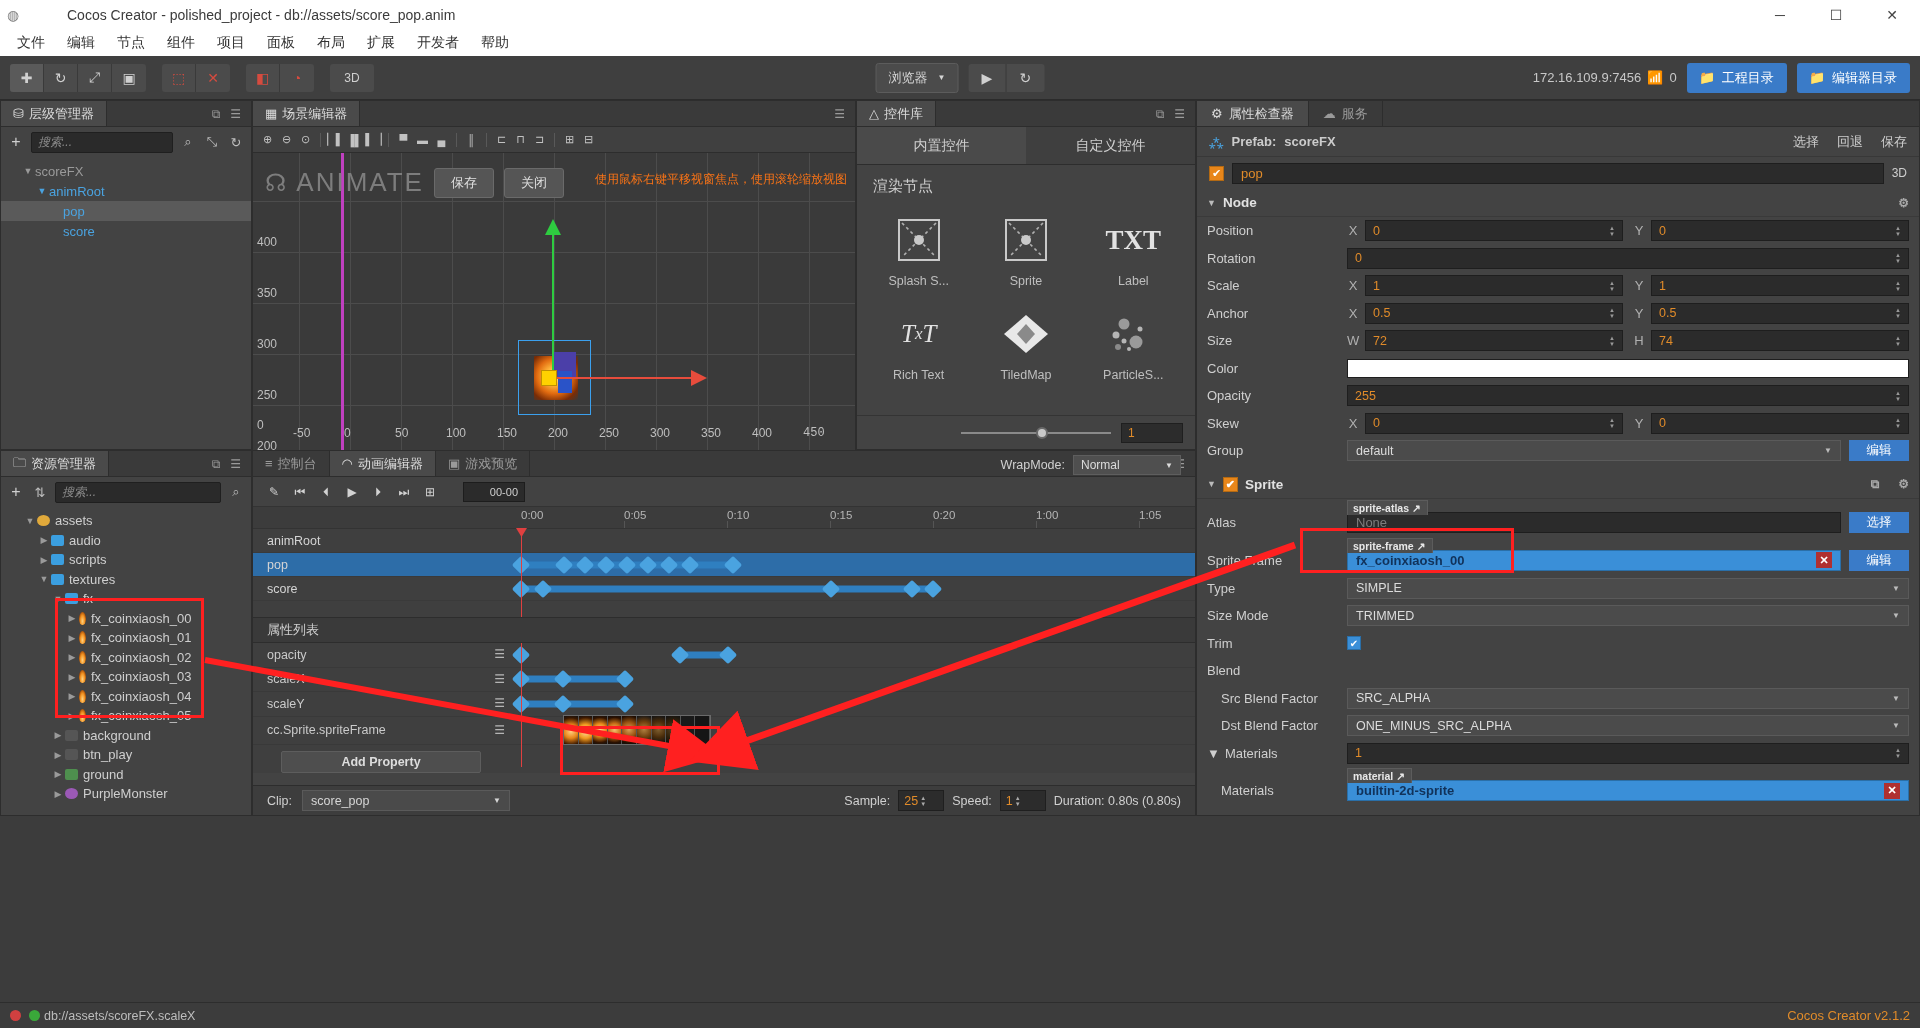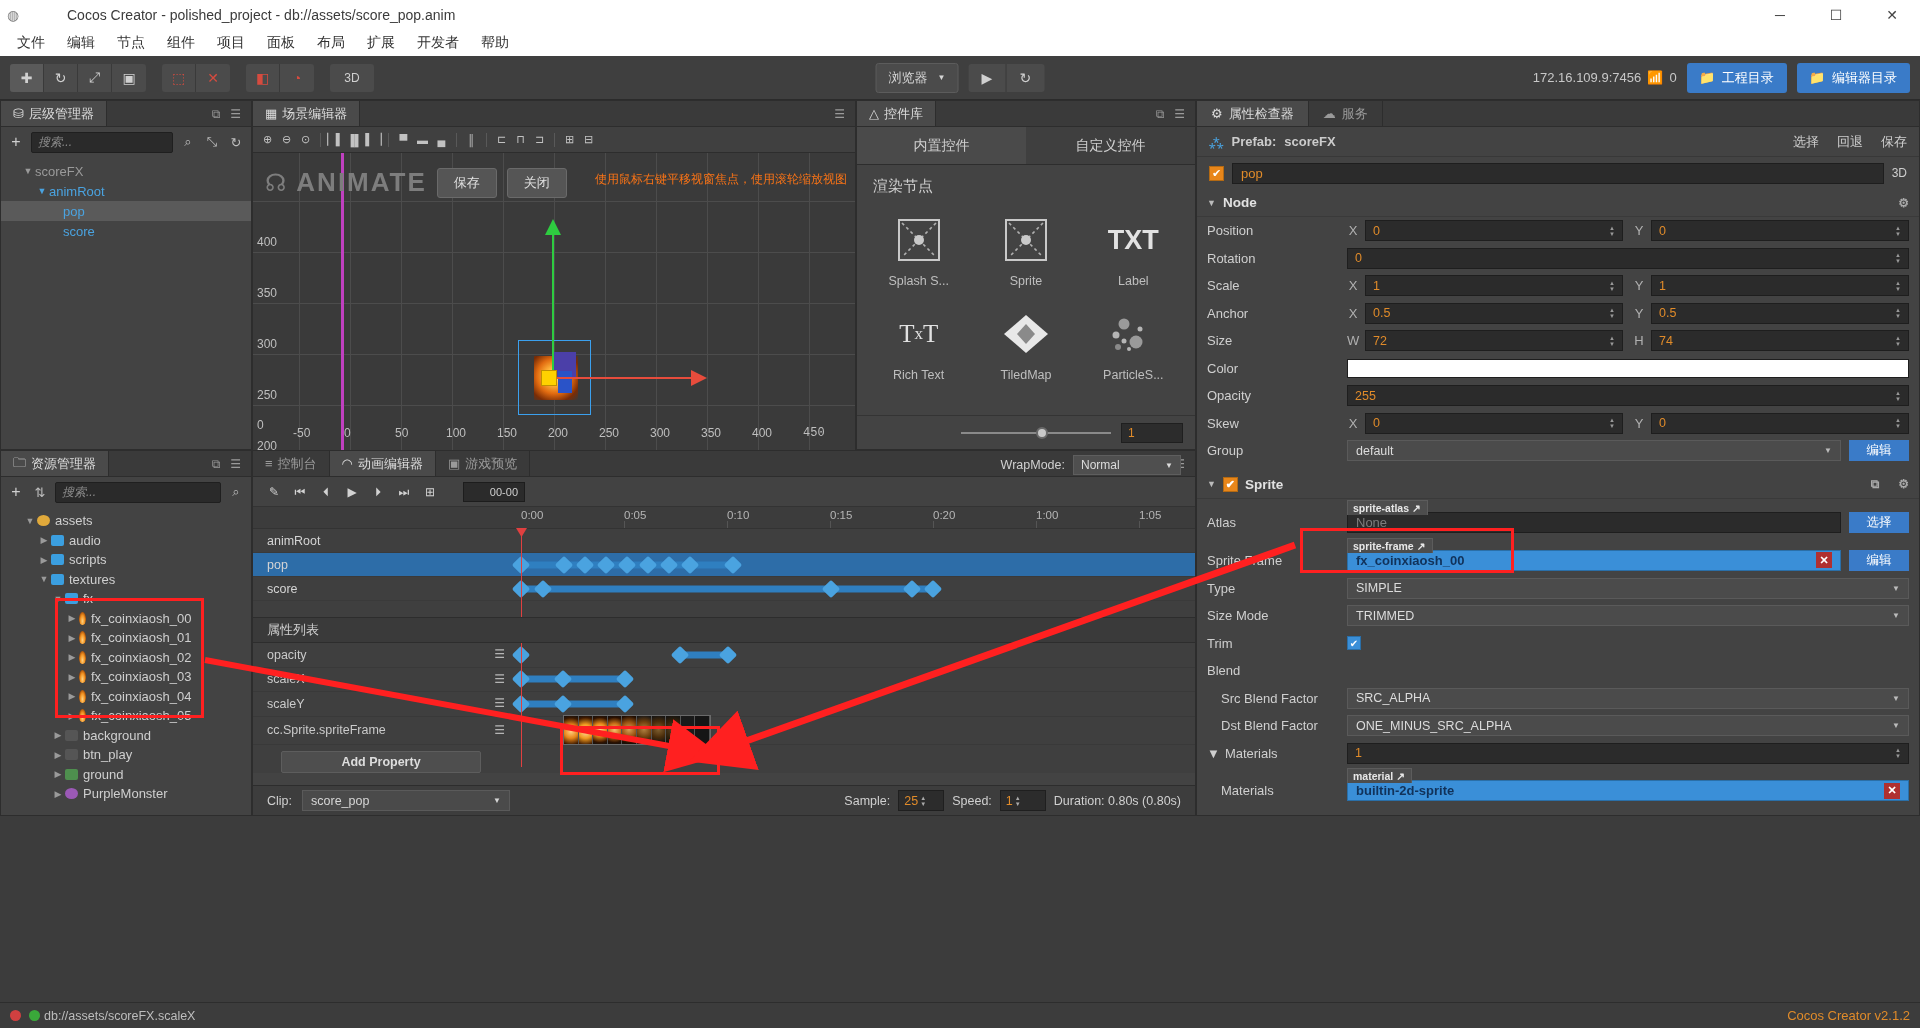--- a/index.html
+++ b/index.html
@@ -117,21 +117,21 @@
     padding: 0 6px; background: #404040; border-bottom: 1px solid #2d2d2d;
   }
   .sicon { width: 17px; height: 17px; display: flex; align-items: center; justify-content: center; color: #c2c2c2; font-size: 11px; }
   .sdiv { width: 1px; height: 14px; background: #595959; margin: 0 4px; }
   .scene-view { position: relative; width: 100%; height: 297px; background: #3a3a3a; overflow: hidden; }
   .grid-h { position: absolute; left: 0; right: 0; height: 1px; background: #4c4c4c; }
   .grid-v { position: absolute; top: 0; bottom: 0; width: 1px; background: #4c4c4c; }
   .ytick { position: absolute; left: 4px; color: #bfbfbf; font-size: 12px; }
   .xtick { position: absolute; bottom: 10px; color: #bfbfbf; font-size: 12px; }
   .animate-banner { position: absolute; left: 12px; top: 14px; display: flex; align-items: center; gap: 10px; }
-  .anim-word { color: #7d7d7d; font-size: 26px; font-weight: bold; letter-spacing: 2px; }
+  .anim-word { color: #7d7d7d; font-size: 26px; font-weight: normal; letter-spacing: 2px; }
   .abtn { background: #555; border: 1px solid #6a6a6a; border-radius: 3px; padding: 5px 16px; color: #e0e0e0; font-size: 13px; }
   .hint { position: absolute; right: 8px; top: 18px; color: #f97316; font-size: 12px; }
   .magenta-line { position: absolute; top: 0; bottom: 0; width: 3px; background: #c040c0; }
   .sel-box { position: absolute; border: 1px solid #3ba0ee; }
   .gizmo-y { position: absolute; width: 2px; background: #2ecc40; }
   .gizmo-x { position: absolute; height: 2px; background: #e74c3c; }
 
   
   #widgets { left: 856px; top: 100px; width: 340px; height: 350px; }
   .wtabs { display: flex; height: 38px; border-bottom: 1px solid #2d2d2d; }
@@ -558,25 +558,25 @@
           <svg width="46" height="46" viewBox="0 0 46 46">
               <rect x="3" y="3" width="40" height="40" fill="none" stroke="#c9c9c9" stroke-width="2"></rect>
               <line x1="6" y1="6" x2="40" y2="40" stroke="#b0b0b0" stroke-width="1.6" stroke-dasharray="3,3"></line>
               <line x1="40" y1="6" x2="6" y2="40" stroke="#b0b0b0" stroke-width="1.6" stroke-dasharray="3,3"></line>
               <circle cx="23" cy="23" r="5" fill="#c9c9c9"></circle>
             </svg>
         </div>
         <div class="wname">Sprite</div>
       </div>
       <div class="wcell">
-        <div class="wicon" style="font-family:Liberation Sans, sans-serif;font-size:27px;font-weight:bold;color:#e2e2e2;">TXT</div>
+        <div class="wicon" style="font-family:Liberation Serif, serif;font-size:27px;font-weight:bold;color:#e2e2e2;">TXT</div>
         <div class="wname">Label</div>
       </div>
       <div class="wcell">
-        <div class="wicon" style="font-family:'Liberation Serif',serif;font-size:25px;color:#e2e2e2;">T<span style="font-size:17px;">x</span>T</div>
+        <div class="wicon" style="font-family:'Liberation Serif',serif;font-size:25px;font-style:italic;color:#e2e2e2;">T<span style="font-size:17px;">x</span>T</div>
         <div class="wname">Rich Text</div>
       </div>
       <div class="wcell">
         <div class="wicon">
           <svg width="50" height="46" viewBox="0 0 50 46">
               <polygon points="25,4 47,23 25,42 3,23" fill="#e8e8e8"></polygon>
               <polygon points="25,13 34,23 25,33 16,23" fill="#8a8a8a"></polygon>
             </svg>
         </div>
         <div class="wname">TiledMap</div>

